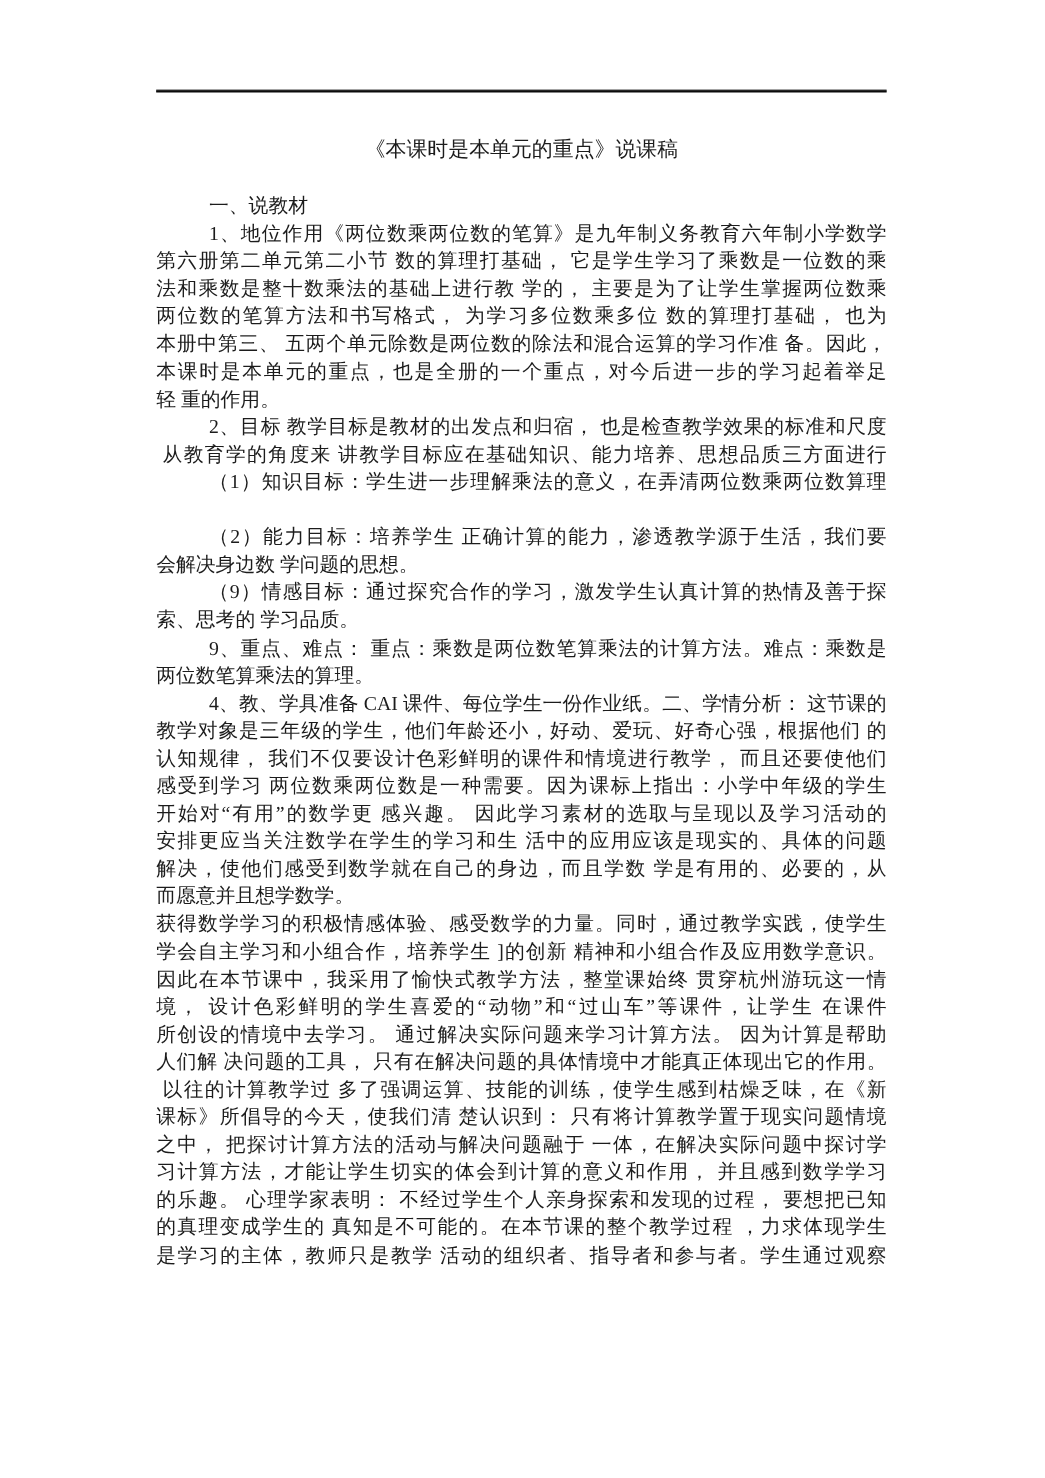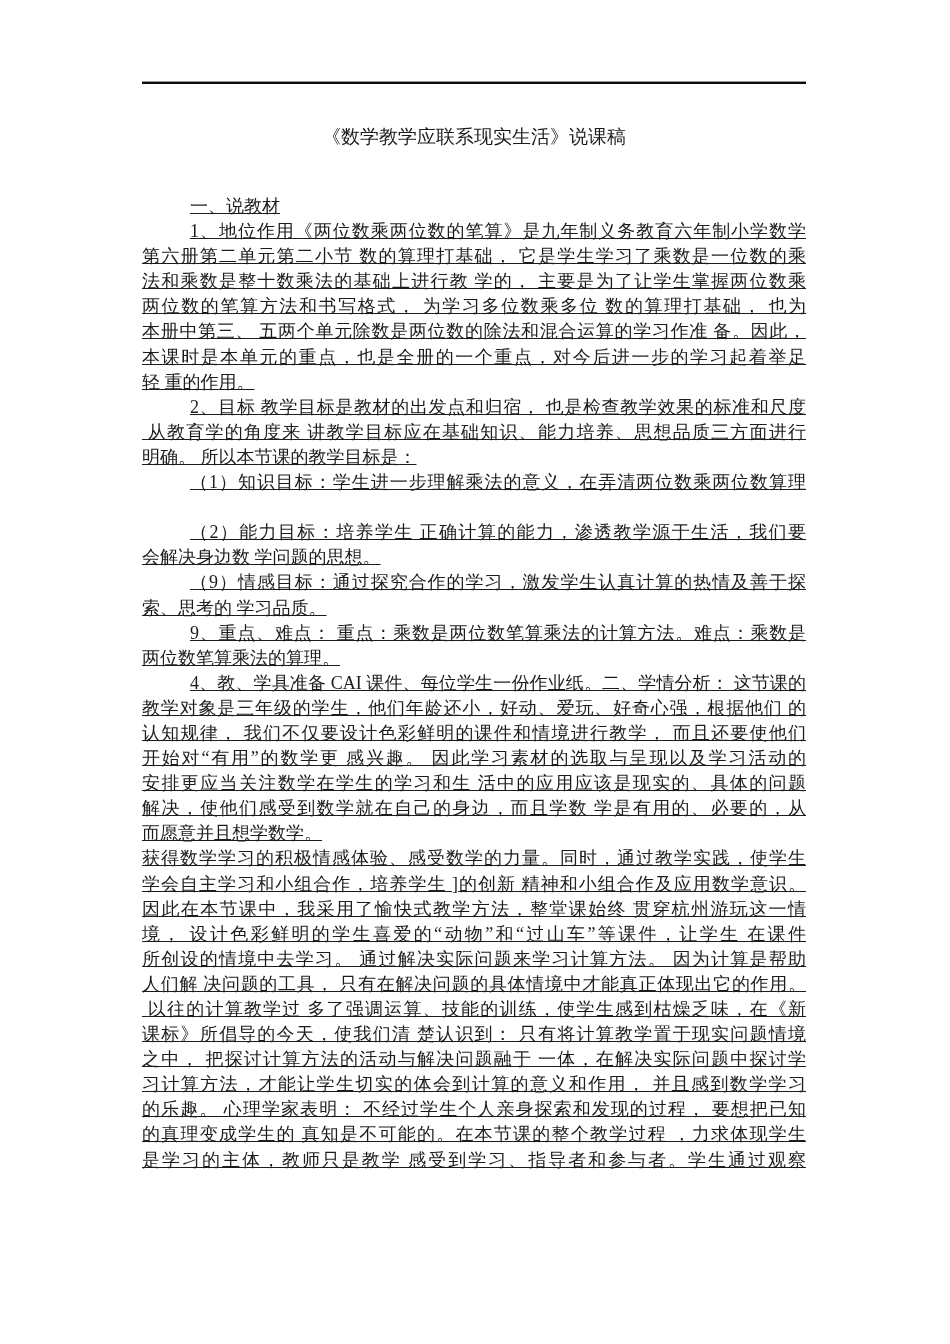--- a/index.html
+++ b/index.html
@@ -31,22 +31,21 @@
     width: 664px;
     color: #1c1c1c;
   }
   .doc-title {
     text-align: center;
     font-size: 19px;
     line-height: 26px;
     white-space: pre-wrap;
   }
   .doc-body {
-    margin-top: 44px;
-    text-decoration: underline;
+    margin-top: 25px;
   }
   .line {
     font-size: 18px;
     line-height: 25.1px;
     height: 25.1px;
     overflow: hidden;
     white-space: pre-wrap;
     text-align: left;
   }
   .line.fill {
@@ -56,56 +55,56 @@
   .line.indent {
     padding-left: 48px;
   }
 </style>
 </head>
 <body>
 
 <div class="page">
   <div class="header-rule"></div>
   <div class="doc">
-    <div class="doc-title">《数学教学应联系现实生活》说课稿</div>
+    <div class="doc-title">《本课时是本单元的重点》说课稿</div>
     <div class="doc-body">
         <div class="line indent">一、说教材</div>
         <div class="line fill indent">1、地位作用《两位数乘两位数的笔算》是九年制义务教育六年制小学数学</div>
         <div class="line fill">第六册第二单元第二小节 数的算理打基础， 它是学生学习了乘数是一位数的乘</div>
         <div class="line fill">法和乘数是整十数乘法的基础上进行教 学的， 主要是为了让学生掌握两位数乘</div>
         <div class="line fill">两位数的笔算方法和书写格式， 为学习多位数乘多位 数的算理打基础， 也为</div>
         <div class="line fill">本册中第三、 五两个单元除数是两位数的除法和混合运算的学习作准 备。因此，</div>
         <div class="line fill">本课时是本单元的重点，也是全册的一个重点，对今后进一步的学习起着举足</div>
         <div class="line">轻 重的作用。</div>
         <div class="line fill indent">2、目标 教学目标是教材的出发点和归宿， 也是检查教学效果的标准和尺度</div>
         <div class="line fill"> 从教育学的角度来 讲教学目标应在基础知识、能力培养、思想品质三方面进行</div>
-        <div class="line">明确。 所以本节课的教学目标是：</div>
         <div class="line fill indent">（1）知识目标：学生进一步理解乘法的意义，在弄清两位数乘两位数算理</div>
         <div class="line"></div>
         <div class="line fill indent">（2）能力目标：培养学生 正确计算的能力，渗透教学源于生活，我们要</div>
         <div class="line">会解决身边数 学问题的思想。</div>
         <div class="line fill indent">（9）情感目标：通过探究合作的学习，激发学生认真计算的热情及善于探</div>
         <div class="line">索、思考的 学习品质。</div>
         <div class="line fill indent">9、重点、难点： 重点：乘数是两位数笔算乘法的计算方法。难点：乘数是</div>
         <div class="line">两位数笔算乘法的算理。</div>
         <div class="line fill indent">4、教、学具准备 CAI 课件、每位学生一份作业纸。二、学情分析： 这节课的</div>
         <div class="line fill">教学对象是三年级的学生，他们年龄还小，好动、爱玩、好奇心强，根据他们 的</div>
         <div class="line fill">认知规律， 我们不仅要设计色彩鲜明的课件和情境进行教学， 而且还要使他们</div>
+        <div class="line fill">感受到学习 两位数乘两位数是一种需要。因为课标上指出：小学中年级的学生</div>
         <div class="line fill">开始对“有用”的数学更 感兴趣。 因此学习素材的选取与呈现以及学习活动的</div>
         <div class="line fill">安排更应当关注数学在学生的学习和生 活中的应用应该是现实的、具体的问题</div>
         <div class="line fill">解决，使他们感受到数学就在自己的身边，而且学数 学是有用的、必要的，从</div>
         <div class="line">而愿意并且想学数学。</div>
         <div class="line fill">获得数学学习的积极情感体验、感受数学的力量。同时，通过教学实践，使学生</div>
         <div class="line fill">学会自主学习和小组合作，培养学生 ]的创新 精神和小组合作及应用数学意识。</div>
         <div class="line fill">因此在本节课中，我采用了愉快式教学方法，整堂课始终 贯穿杭州游玩这一情</div>
         <div class="line fill">境， 设计色彩鲜明的学生喜爱的“动物”和“过山车”等课件，让学生 在课件</div>
         <div class="line fill">所创设的情境中去学习。 通过解决实际问题来学习计算方法。 因为计算是帮助</div>
         <div class="line fill">人们解 决问题的工具， 只有在解决问题的具体情境中才能真正体现出它的作用。</div>
         <div class="line fill"> 以往的计算教学过 多了强调运算、技能的训练，使学生感到枯燥乏味，在《新</div>
         <div class="line fill">课标》所倡导的今天，使我们清 楚认识到： 只有将计算教学置于现实问题情境</div>
         <div class="line fill">之中， 把探讨计算方法的活动与解决问题融于 一体，在解决实际问题中探讨学</div>
         <div class="line fill">习计算方法，才能让学生切实的体会到计算的意义和作用， 并且感到数学学习</div>
         <div class="line fill">的乐趣。 心理学家表明： 不经过学生个人亲身探索和发现的过程， 要想把已知</div>
         <div class="line fill">的真理变成学生的 真知是不可能的。在本节课的整个教学过程 ，力求体现学生</div>
-        <div class="line fill">是学习的主体，教师只是教学 感受到学习、指导者和参与者。学生通过观察</div>
+        <div class="line fill">是学习的主体，教师只是教学 活动的组织者、指导者和参与者。学生通过观察</div>
       </div>
   </div>
 </div>
 
 </body></html>

